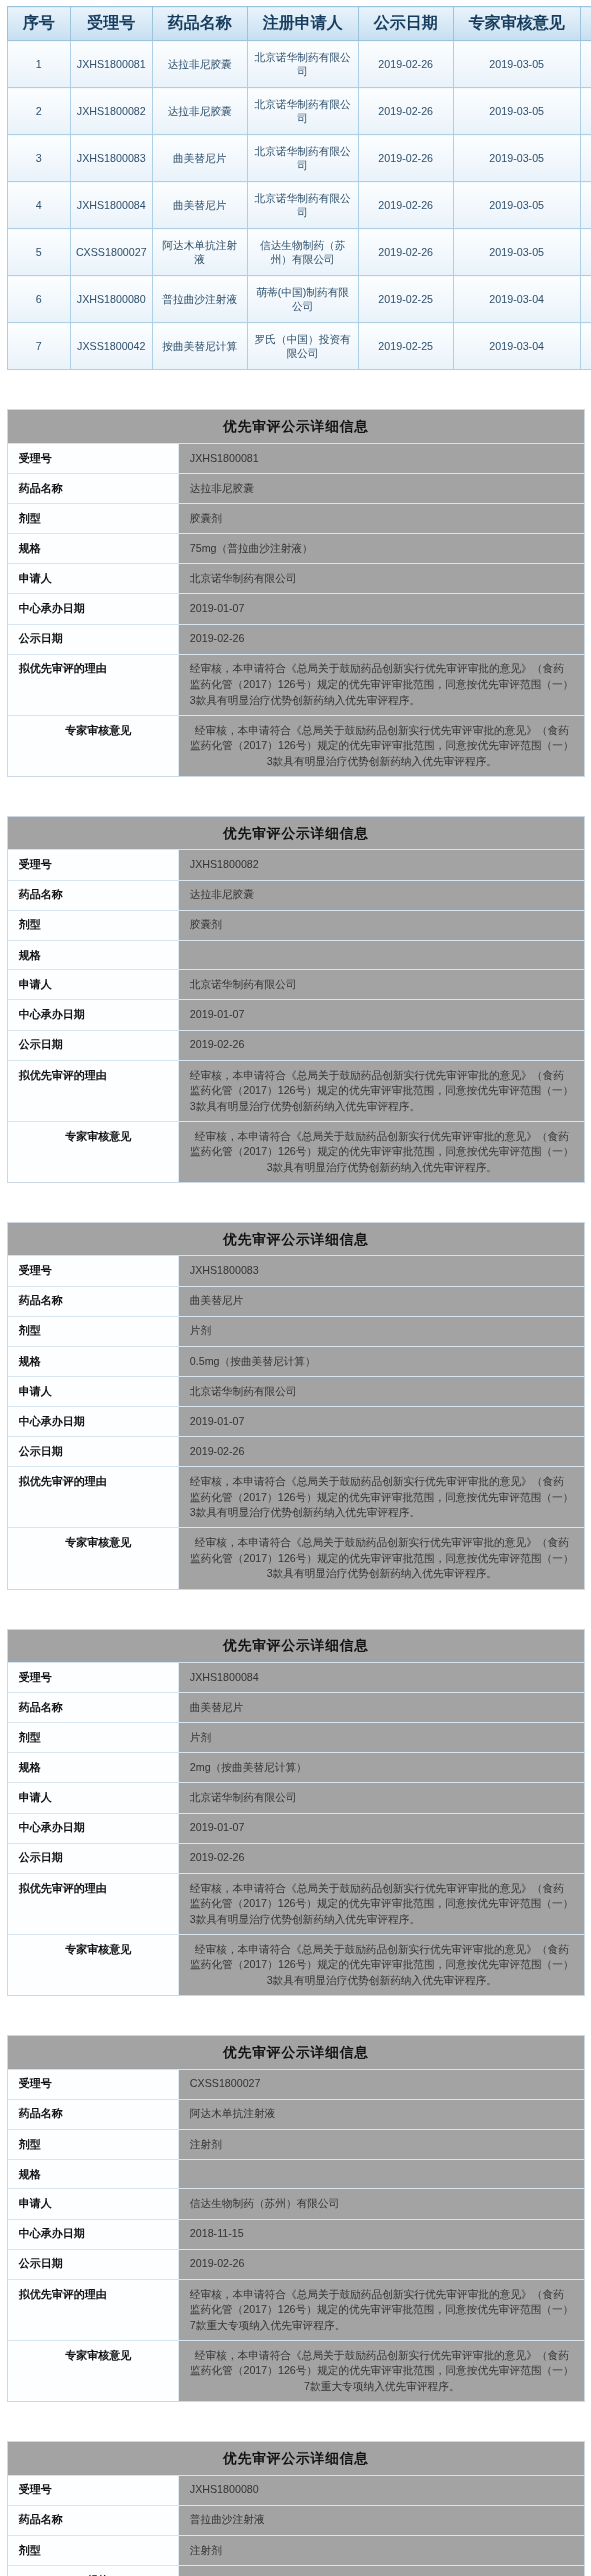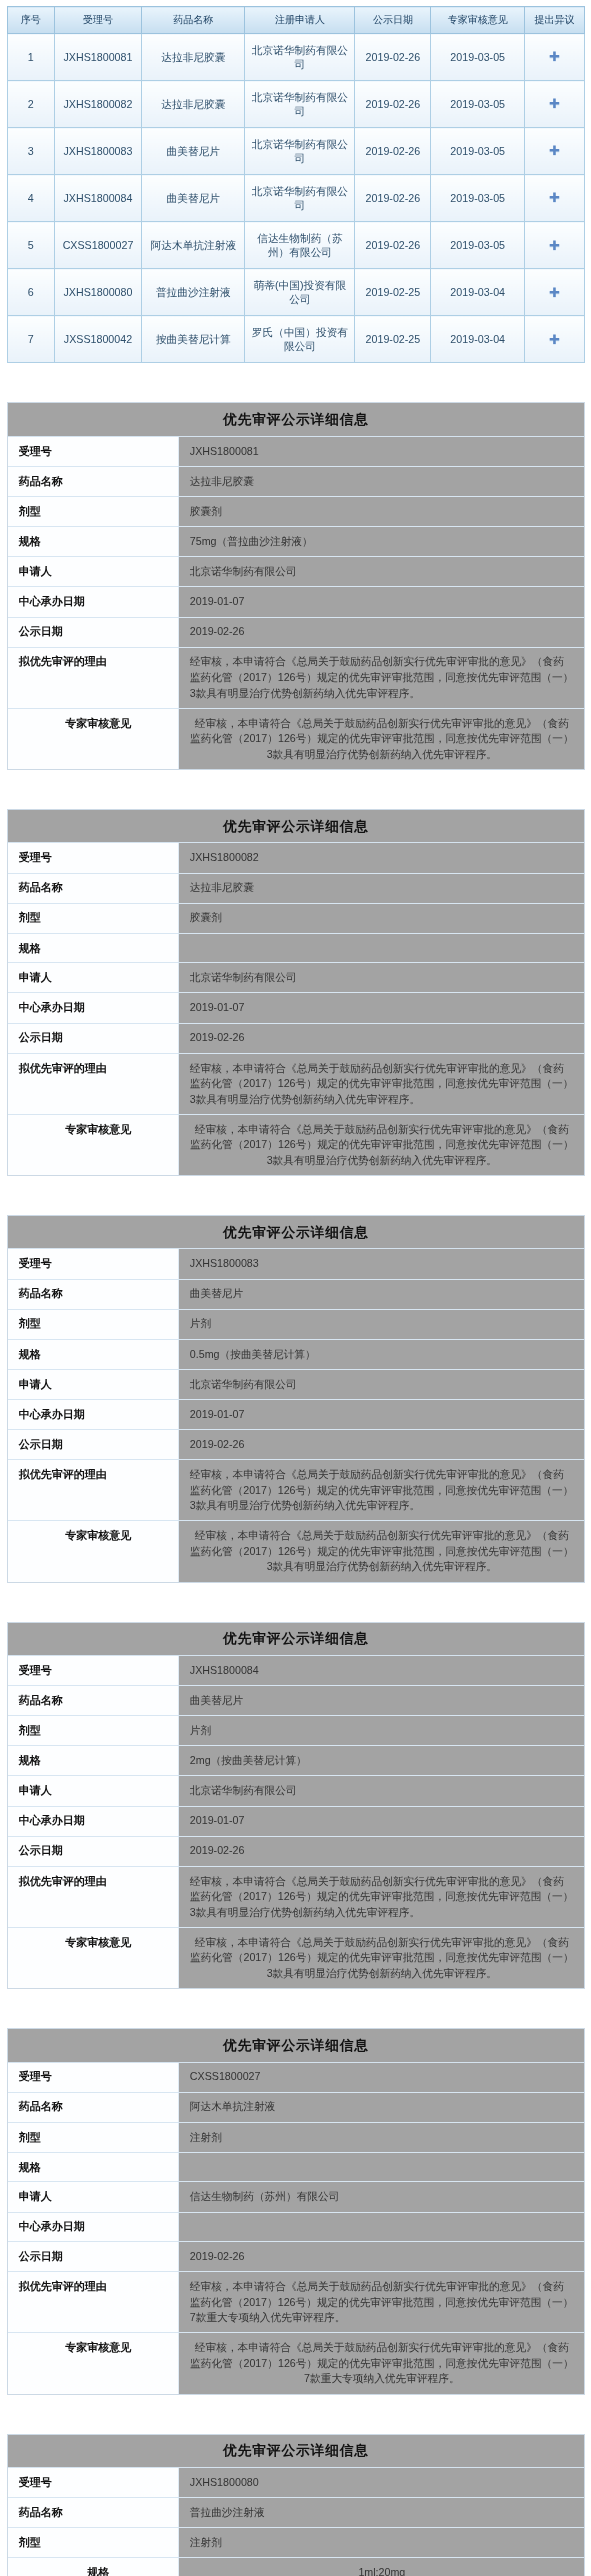--- a/index.html
+++ b/index.html
@@ -4,22 +4,22 @@
 <style>
   html,body{margin:0;padding:0;background:#fff;}
   body{width:592px;font-family:"Liberation Sans","DejaVu Sans",sans-serif;color:#222;}
 
   
   .summary-wrap{padding:6px 6.8px 0 6.8px;}
   table.summary{width:578px;border-collapse:collapse;border:0.9px solid #8fbcd9;}
   table.summary th{
     background:linear-gradient(#e9f4fc,#c6def0);
     border:0.9px solid #9cc3de;
-    font-size:10px;font-weight:normal;color:#173c5e;
-    padding:6px 8px;white-space:nowrap;
+    font-size:16px;font-weight:bold;color:#173c5e;
+    padding:6px 15px;white-space:nowrap;
   }
   table.summary td{
     border:0.9px solid #aecfe5;
     background:linear-gradient(#fcfeff,#e9f2fa);
     font-size:10.7px;color:#2e4f6b;text-align:center;
     padding:8.6px 5.1px;line-height:1.35;
   }
   td.col-idx{width:41px;}
   td.col-no{width:79px;white-space:nowrap;}
   td.col-drug{width:116px;text-align:left;padding-left:10.3px;}
@@ -122,21 +122,21 @@
     <td class="col-date">2019-02-26</td>
     <td class="col-deadline">2019-03-05</td>
     <td class="col-obj">
       <span class="plus">✚</span>
     </td>
   </tr>
         <tr>
     <td class="col-idx">6</td>
     <td class="col-no">JXHS1800080</td>
     <td class="col-drug">普拉曲沙注射液</td>
-    <td class="col-app">萌蒂(中国)投资有限公司</td>
+    <td class="col-app">萌蒂(中国)制药有限公司</td>
     <td class="col-date">2019-02-25</td>
     <td class="col-deadline">2019-03-04</td>
     <td class="col-obj">
       <span class="plus">✚</span>
     </td>
   </tr>
         <tr>
     <td class="col-idx">7</td>
     <td class="col-no">JXSS1800042</td>
     <td class="col-drug">按曲美替尼计算</td>
@@ -332,20 +332,21 @@
         </div>
         <div class="drow">
           <div class="dlabel">规格</div>
         </div>
         <div class="drow">
           <div class="dlabel">申请人</div>
           <div class="dvalue">信达生物制药（苏州）有限公司</div>
         </div>
         <div class="drow">
           <div class="dlabel">中心承办日期</div>
+          <div class="dvalue">2018-11-15</div>
         </div>
         <div class="drow">
           <div class="dlabel">公示日期</div>
           <div class="dvalue">2019-02-26</div>
         </div>
         <div class="drow">
           <div class="dlabel">拟优先审评的理由</div>
           <div class="dvalue">经审核，本申请符合《总局关于鼓励药品创新实行优先审评审批的意见》（食药监药化管（2017）126号）规定的优先审评审批范围，同意按优先审评范围（一）7款重大专项纳入优先审评程序。</div>
         </div>
         <div class="drow">

